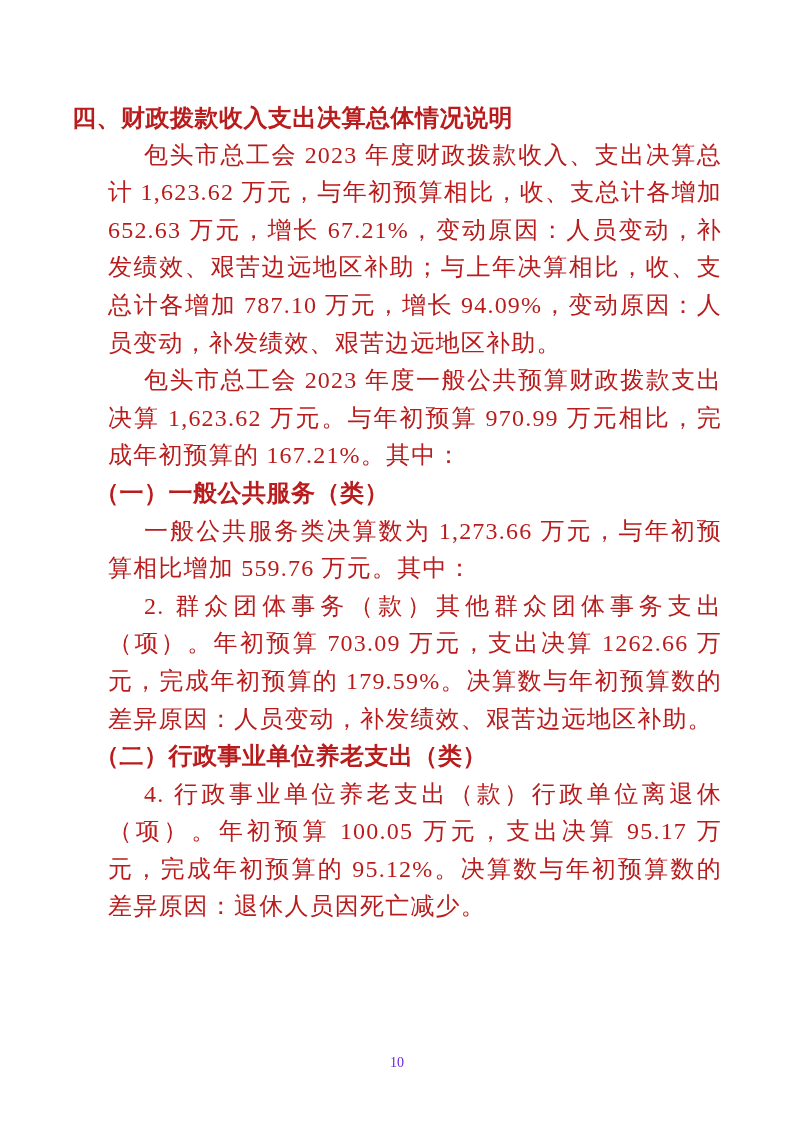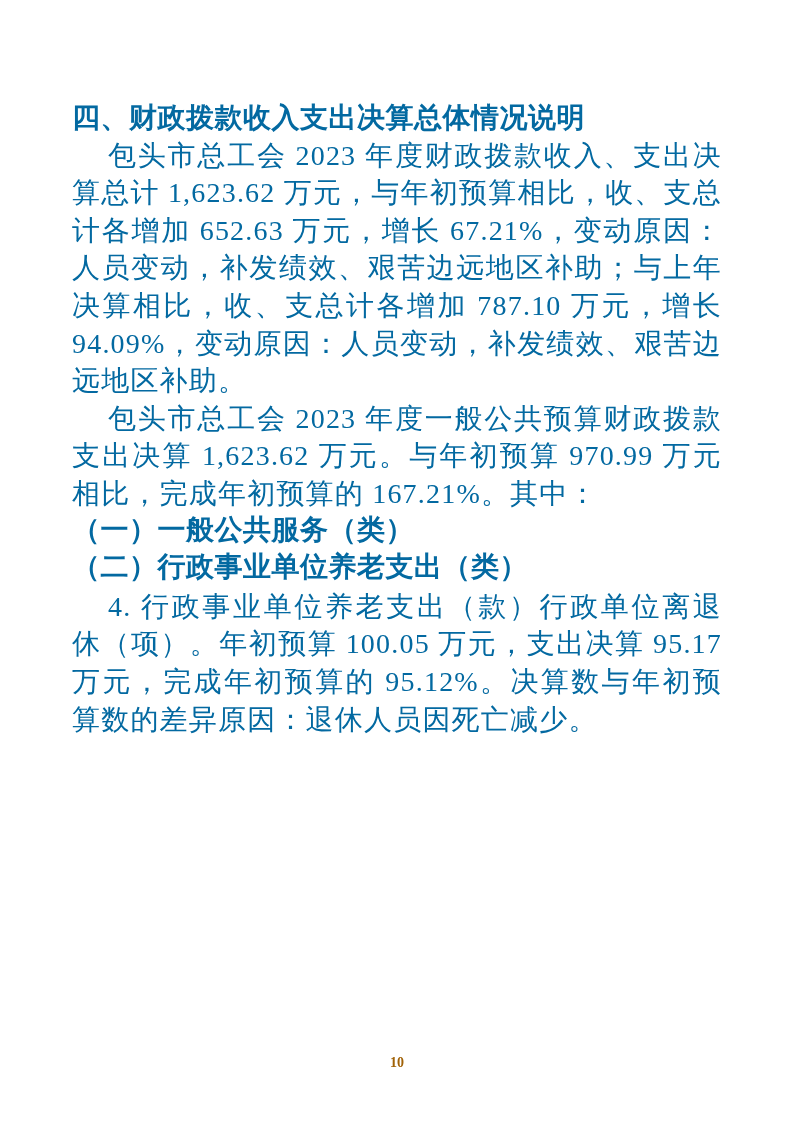--- a/index.html
+++ b/index.html
@@ -15,62 +15,65 @@
     overflow: hidden;
     color: #111111;
   }
   .content {
     position: absolute;
     top: 99px;
     left: 72px;
     width: 650px;
   }
   .block {
-    font-size: 28px;
+    font-size: 24px;
     line-height: 37.6px;
-    color: #0369a1;
+    color: #b91c1c;
   }
   .h1 {
     font-family: "Liberation Sans", "DejaVu Sans", sans-serif;
     font-weight: bold;
     letter-spacing: 0.5px;
     text-align: left;
   }
   .h2 {
-    font-family: Liberation Mono, monospace;
+    font-family: Liberation Serif, serif;
     font-weight: bold;
     letter-spacing: 0.5px;
     text-align: left;
+    margin-left: 23px;
   }
   .para {
     font-family: "Liberation Serif", "DejaVu Serif", serif;
     text-align: justify;
     text-justify: inter-ideograph;
     text-indent: 36px;
     letter-spacing: 1.2px;
+    margin-left: 36px;
   }
   .page-footer {
     position: absolute;
     bottom: 52px;
     left: 0;
     width: 794px;
     text-align: center;
     font-size: 14px;
     font-family: "Liberation Serif", "DejaVu Serif", serif;
-    color: #a16207;
-    font-weight: bold;
+    color: #6d28d9;
   }
 </style>
 </head>
 <body>
 
 <div class="page">
   <div class="content">
     <div class="block h1">四、财政拨款收入支出决算总体情况说明</div>
     <div class="block para">包头市总工会 2023 年度财政拨款收入、支出决算总计 1,623.62 万元，与年初预算相比，收、支总计各增加 652.63 万元，增长 67.21%，变动原因：人员变动，补发绩效、艰苦边远地区补助；与上年决算相比，收、支总计各增加 787.10 万元，增长 94.09%，变动原因：人员变动，补发绩效、艰苦边远地区补助。</div>
     <div class="block para">包头市总工会 2023 年度一般公共预算财政拨款支出决算 1,623.62 万元。与年初预算 970.99 万元相比，完成年初预算的 167.21%。其中：</div>
     <div class="block h2">（一）一般公共服务（类）</div>
+    <div class="block para">一般公共服务类决算数为 1,273.66 万元，与年初预算相比增加 559.76 万元。其中：</div>
+    <div class="block para">2. 群众团体事务（款）其他群众团体事务支出（项）。年初预算 703.09 万元，支出决算 1262.66 万元，完成年初预算的 179.59%。决算数与年初预算数的差异原因：人员变动，补发绩效、艰苦边远地区补助。</div>
     <div class="block h2">（二）行政事业单位养老支出（类）</div>
     <div class="block para">4. 行政事业单位养老支出（款）行政单位离退休（项）。年初预算 100.05 万元，支出决算 95.17 万元，完成年初预算的 95.12%。决算数与年初预算数的差异原因：退休人员因死亡减少。</div>
   </div>
 
   <div class="page-footer">10</div>
 </div>
 
 </body></html>

